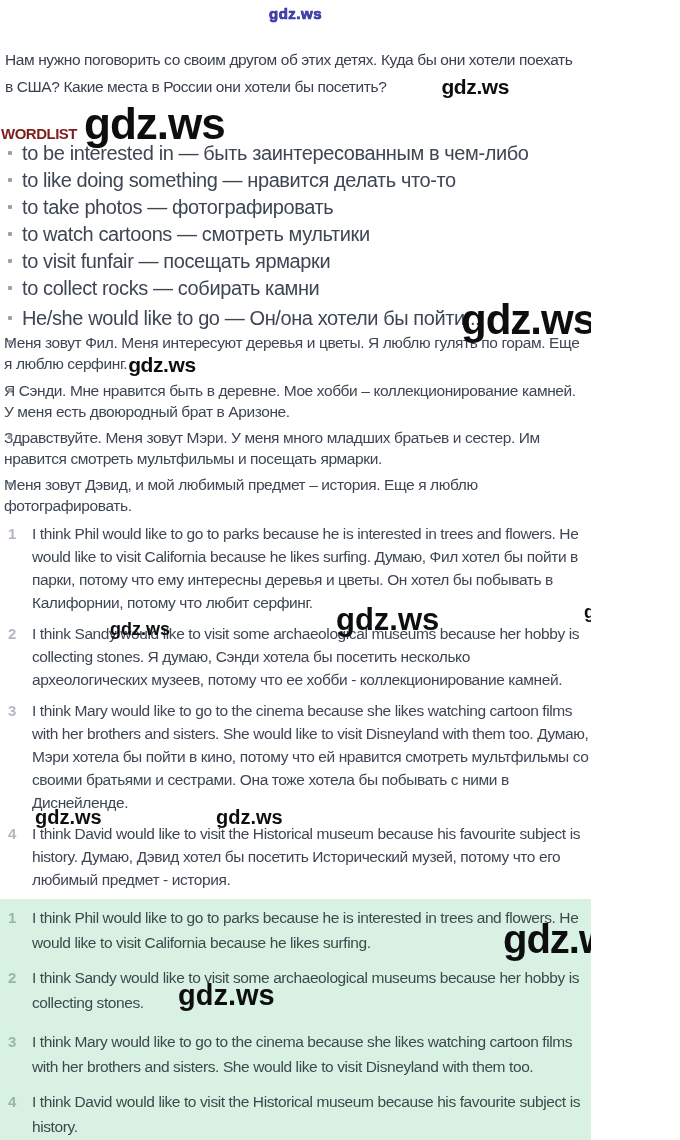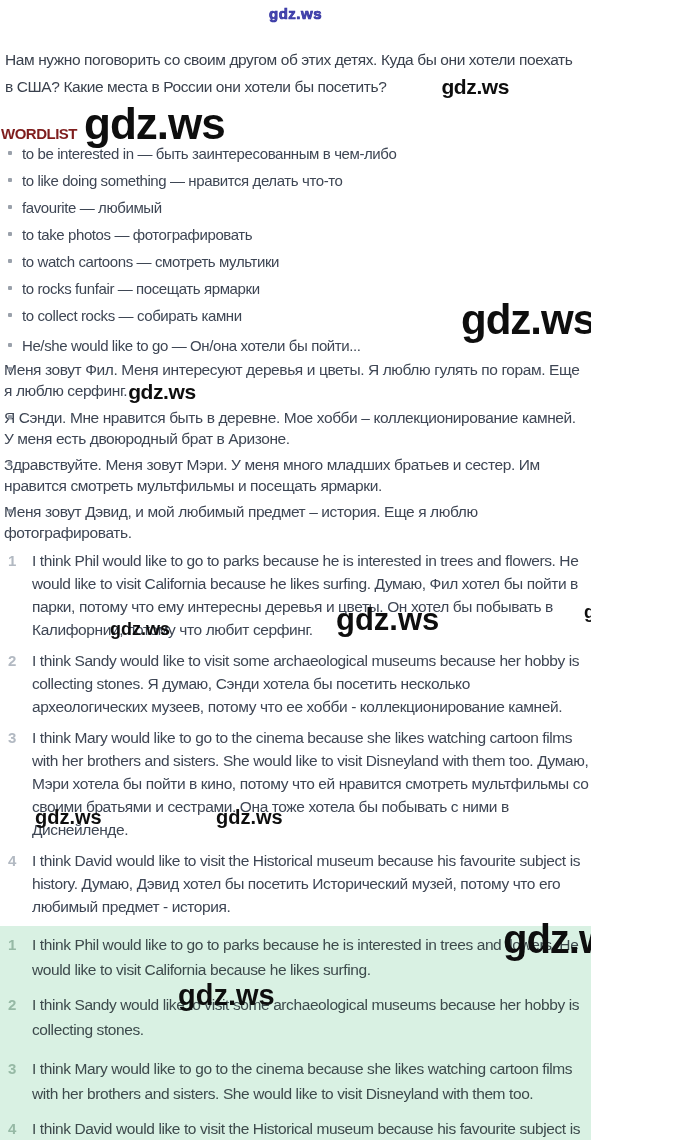--- a/index.html
+++ b/index.html
@@ -24,21 +24,21 @@
   .wm-a6{left:216px;top:807px;font-size:20px;font-weight:700;}
   .wm-a7{left:503px;top:919px;font-size:40px;font-weight:700;letter-spacing:-1px;}
   .wm-a8{left:178px;top:981px;font-size:29px;font-weight:700;}
   
   .intro{margin:20px 12px 0 5px;font-size:15.5px;line-height:27px;letter-spacing:-0.4px;color:#3a414d;}
   
   .wordlist-header{margin:2px 0 0 0;padding-left:1px;height:36px;display:flex;align-items:baseline;overflow:visible;}
   .wordlist-title{font-size:15px;font-weight:700;color:#7f1d1d;letter-spacing:-0.5px;}
   
   ul{list-style:none;margin:0;padding:0;}
-  .wordlist{margin-top:2px;font-size:15px;letter-spacing:-0.4px;}
+  .wordlist{margin-top:2px;font-size:20px;letter-spacing:-0.4px;}
   .wordlist li{position:relative;padding-left:22px;line-height:27px;}
   .wordlist li.gap{margin-top:3px;}
   .wordlist li.clipped{height:14px;overflow:hidden;}
   .characters{margin-top:0;font-size:15.5px;letter-spacing:-0.4px;}
   .characters li{position:relative;padding-left:4px;line-height:21px;margin-bottom:5px;padding-right:6px;}
   .dot{position:absolute;left:8px;top:11px;width:4px;height:4px;background:#9aa1ab;border-radius:1px;}
   .characters .dot{top:8px;}
   
   .solutions{margin-top:6px;}
   .sol-item{display:flex;margin-bottom:8px;padding-left:8px;}
@@ -61,24 +61,23 @@
   <p class="intro"><span>Нам нужно поговорить со своим другом об этих детях. Куда бы они хотели поехать в США? Какие места в России они хотели бы посетить?</span><span class="wm-intro">gdz.ws</span></p>
 
   <div class="wordlist-header">
     <span class="wordlist-title">WORDLIST</span>
     <span class="wm wm-wordlist">gdz.ws</span>
   </div>
 
   <ul class="wordlist">
     <li><span class="dot"></span><span>to be interested in — быть заинтересованным в чем-либо</span></li>
     <li><span class="dot"></span><span>to like doing something — нравится делать что-то</span></li>
-    <li><span class="dot"></span><span>favourite — любимый</span></li>
     <li><span class="dot"></span><span>to take photos — фотографировать</span></li>
     <li><span class="dot"></span><span>to watch cartoons — смотреть мультики</span></li>
-    <li><span class="dot"></span><span>to rocks funfair — посещать ярмарки</span></li>
+    <li><span class="dot"></span><span>to visit funfair — посещать ярмарки</span></li>
     <li><span class="dot"></span><span>to collect rocks — собирать камни</span></li>
     <li class="gap"><span class="dot"></span><span>He/she would like to go — Он/она хотели бы пойти...</span></li>
   </ul>
 
   <ul class="characters">
     <li><span class="dot"></span><span>Меня зовут Фил. Меня интересуют деревья и цветы. Я люблю гулять по горам. Еще я люблю серфинг.</span><span class="wm-char">gdz.ws</span></li>
     <li><span class="dot"></span><span>Я Сэнди. Мне нравится быть в деревне. Мое хобби – коллекционирование камней. У меня есть двоюродный брат в Аризоне.</span></li>
     <li><span class="dot"></span><span>Здравствуйте. Меня зовут Мэри. У меня много младших братьев и сестер. Им нравится смотреть мультфильмы и посещать ярмарки.</span></li>
     <li><span class="dot"></span><span>Меня зовут Дэвид, и мой любимый предмет – история. Еще я люблю фотографировать.</span></li>
   </ul>

